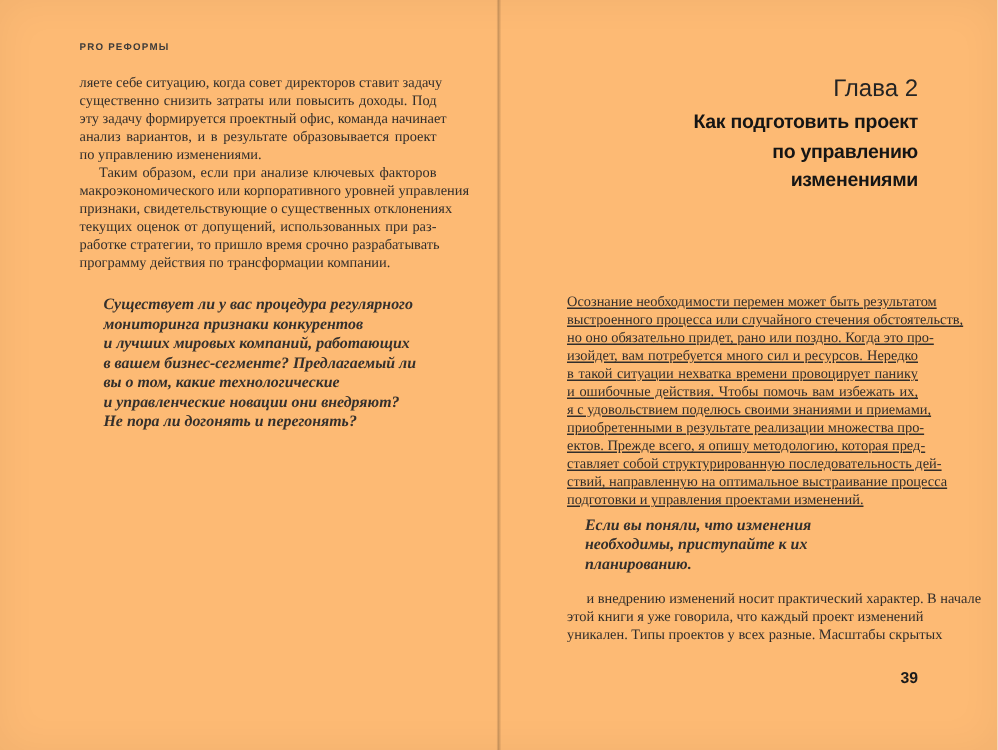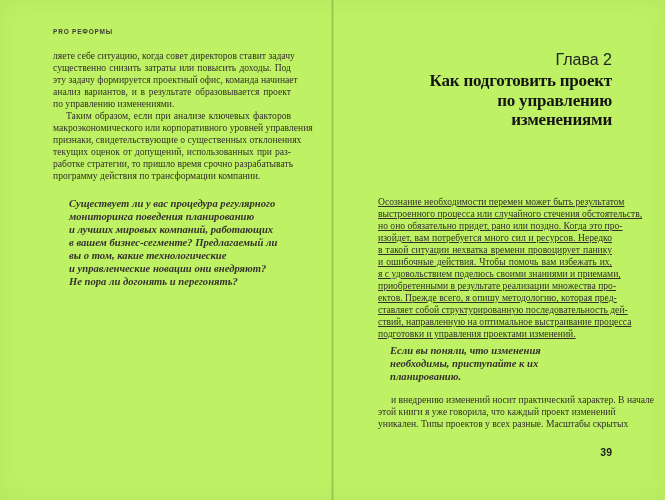--- a/index.html
+++ b/index.html
@@ -1,20 +1,20 @@
 <!DOCTYPE html>
 <html><head>
 <meta charset="utf-8">
 <style>
   html, body { margin: 0; padding: 0; background: #f2f2f0; }
   .stage {
     position: relative;
     width: 665px;
     height: 500px;
-    background: #bef264;
+    background: #fdba74;
     overflow: hidden;
     font-family: "Liberation Serif", serif;
     box-shadow: inset 0 0 28px rgba(0,0,0,0.05);
   }
   .gutter {
     position: absolute;
     left: 331px; top: 0;
     width: 3px; height: 500px;
     background: linear-gradient(to right, rgba(0,0,0,0.02), rgba(0,0,0,0.20) 45%, rgba(0,0,0,0.03));
   }
@@ -59,23 +59,23 @@
     left: 378px; top: 51px; width: 234px;
     text-align: right;
     font-family: "Liberation Sans", sans-serif;
     font-size: 16px;
     color: #242424;
   }
   .chapter-title {
     position: absolute;
     left: 360px; top: 71px; width: 252px;
     margin: 0;
-    font-family: Liberation Serif, serif;
+    font-family: Liberation Sans, sans-serif;
     font-weight: 700;
-    font-size: 17px;
+    font-size: 13px;
     line-height: 19.5px;
     letter-spacing: -0.2px;
     color: #151515;
   }
   .chapter-title div { text-align: right; white-space: nowrap; }
   .page-number {
     position: absolute;
     left: 378px; top: 446px; width: 234px;
     text-align: right;
     font-family: "Liberation Sans", sans-serif;
@@ -105,21 +105,21 @@
           <div>макроэкономического или корпоративного уровней управления</div>
           <div>признаки, свидетельствующие о существенных отклонениях</div>
           <div>текущих оценок от допущений, использованных при раз-</div>
           <div>работке стратегии, то пришло время срочно разрабатывать</div>
           <div>программу действия по трансформации компании.</div>
         </div>
     </div>
 
     <div class="quote quote-left">
         <div>Существует ли у вас процедура регулярного</div>
-        <div>мониторинга поведения планированию</div>
+        <div>мониторинга признаки конкурентов</div>
         <div>и лучших мировых компаний, работающих</div>
         <div>в вашем бизнес-сегменте? Предлагаемый ли</div>
         <div>вы о том, какие технологические</div>
         <div>и управленческие новации они внедряют?</div>
         <div>Не пора ли догонять и перегонять?</div>
       </div>
   </div>
 
   <div class="gutter"></div>
 

